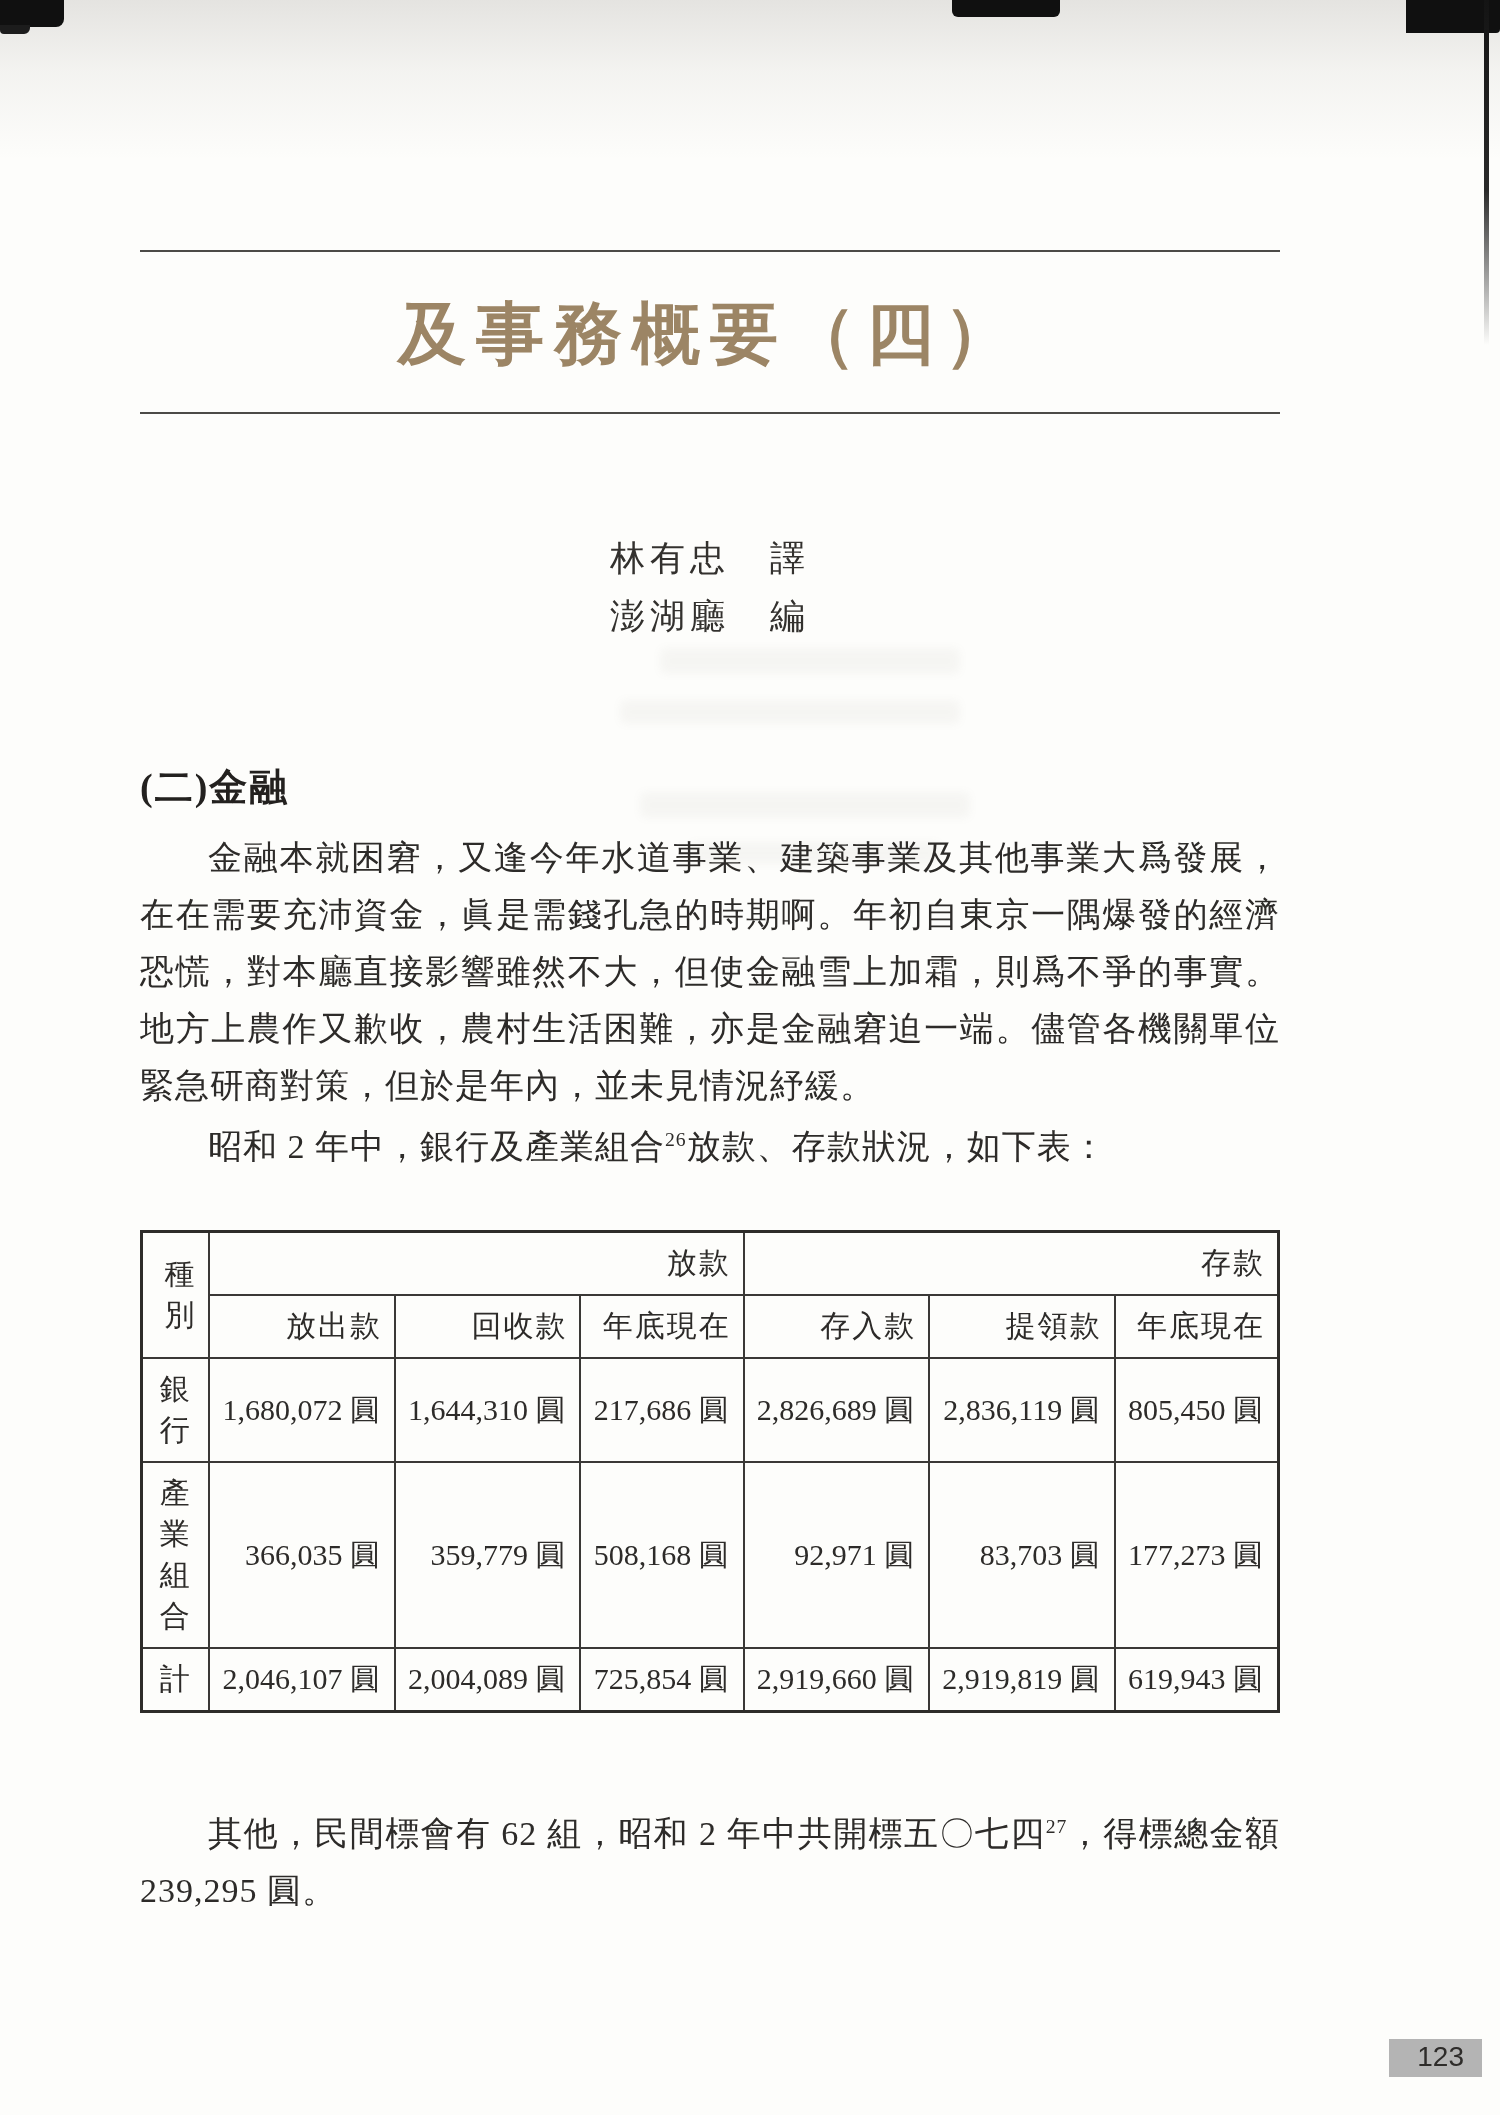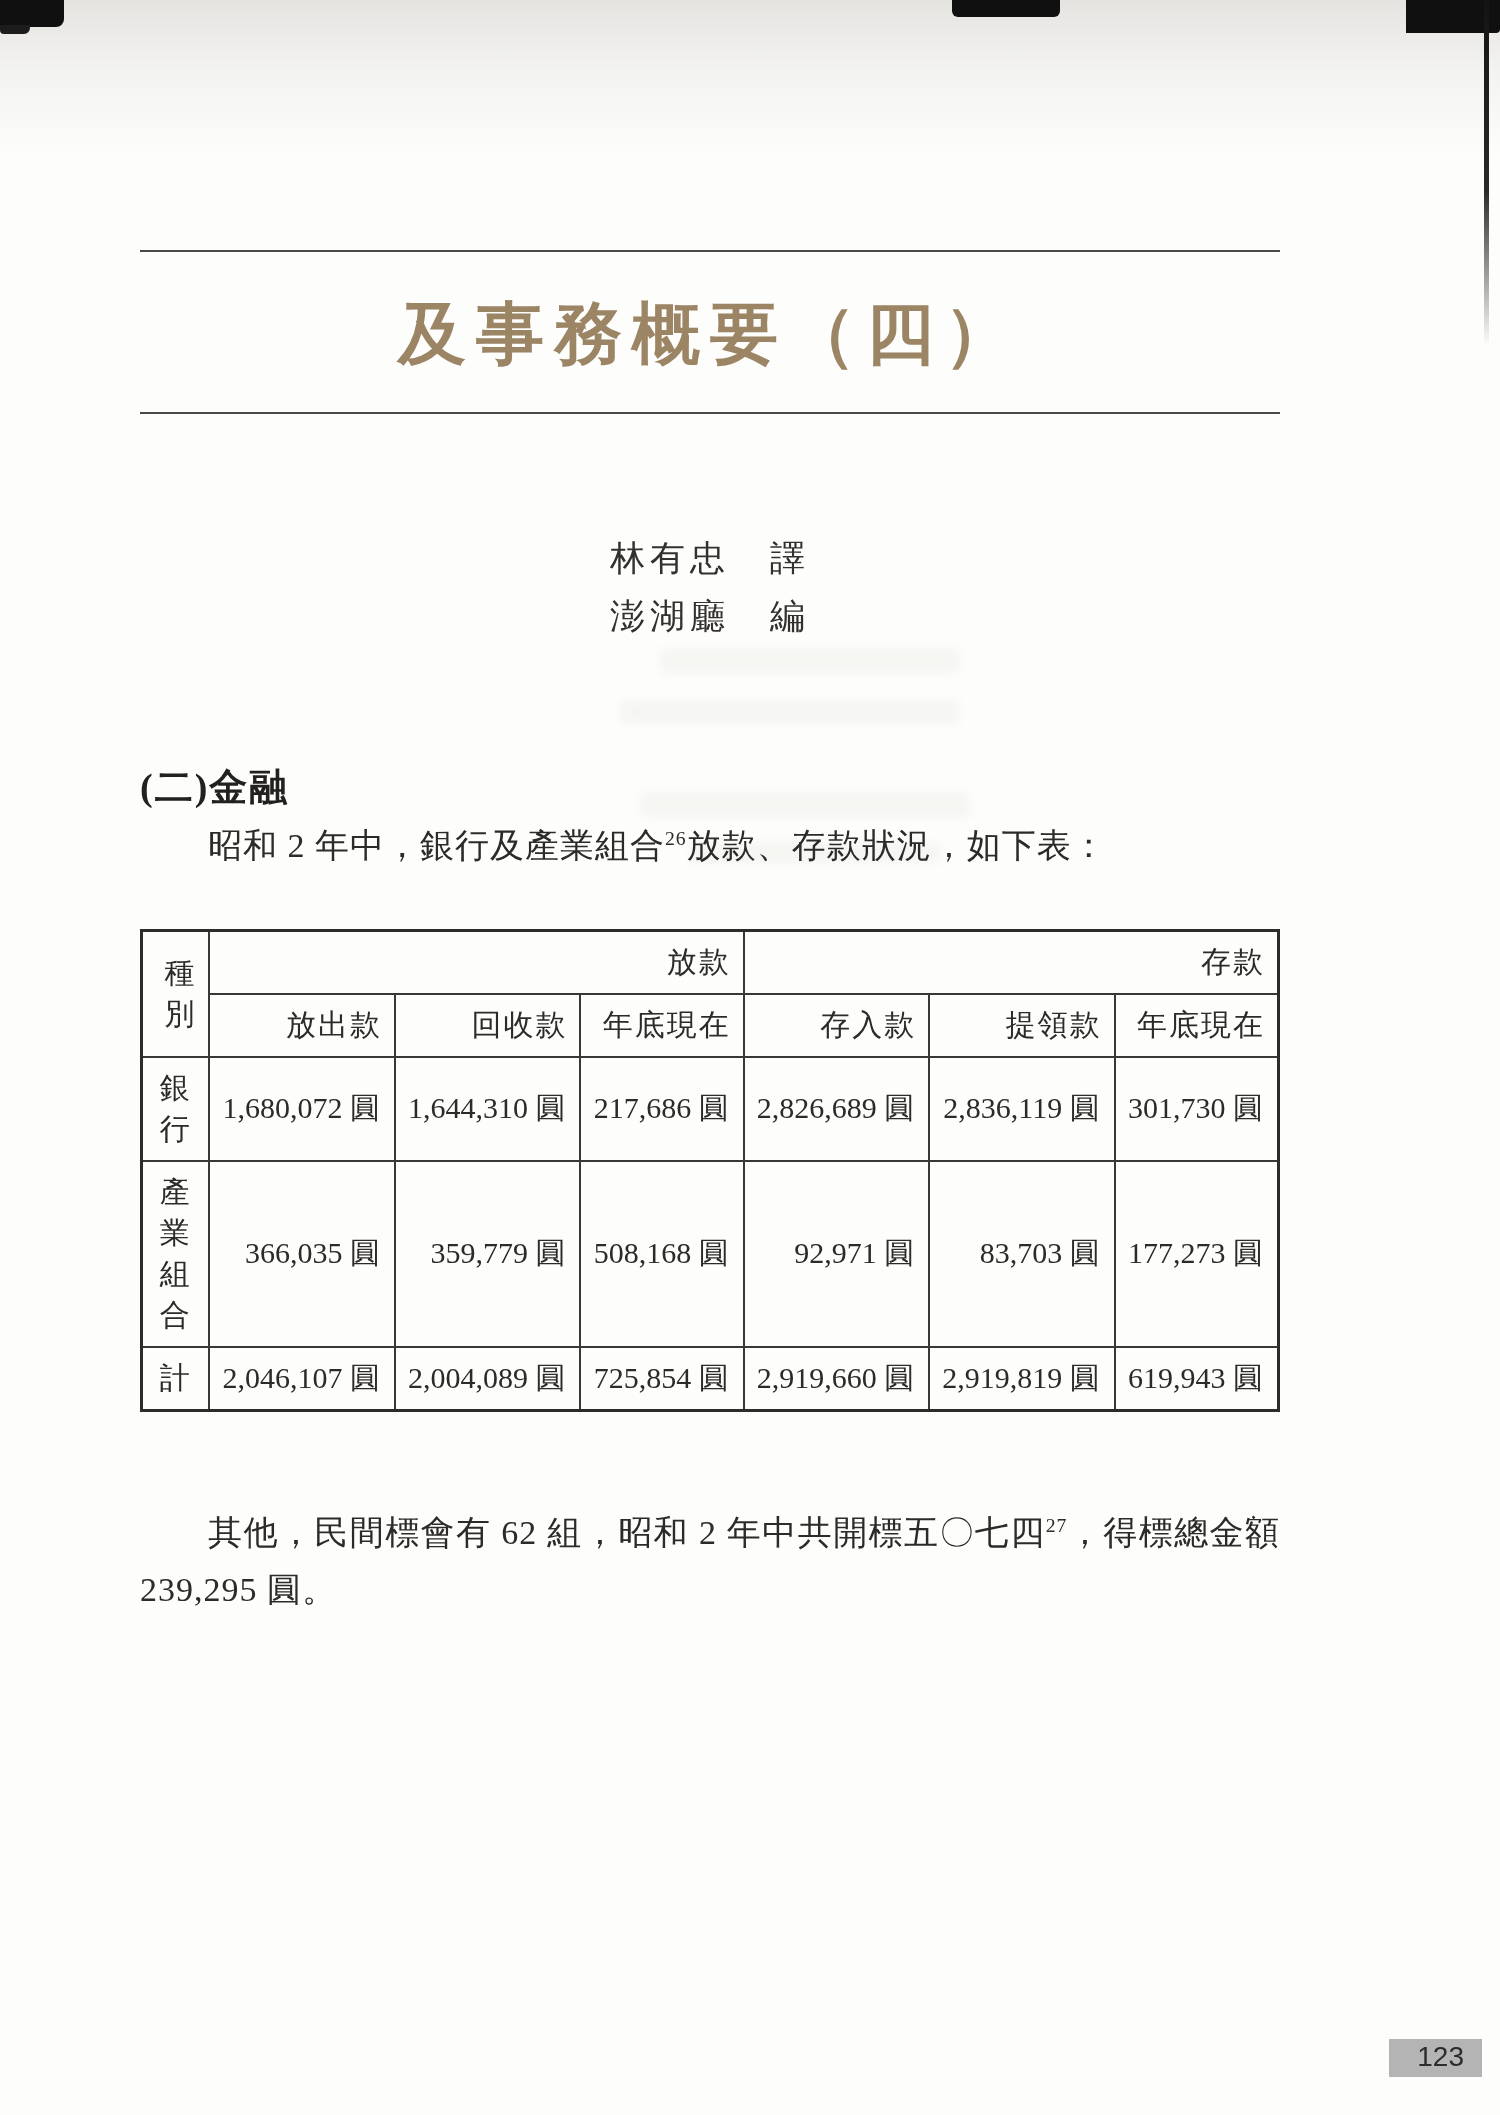--- a/index.html
+++ b/index.html
@@ -122,20 +122,21 @@
     <div class="title-rule rule-bottom"></div>
   </div>
 
   <div class="byline">
     <div>林有忠　譯</div>
     <div>澎湖廳　編</div>
   </div>
 
   <h2 class="section-heading">(二)金融</h2>
 
+  <p class="body p1">金融本就困窘，又逢今年水道事業、建築事業及其他事業大爲發展，在在需要充沛資金，眞是需錢孔急的時期啊。年初自東京一隅爆發的經濟恐慌，對本廳直接影響雖然不大，但使金融雪上加霜，則爲不爭的事實。地方上農作又歉收，農村生活困難，亦是金融窘迫一端。儘管各機關單位緊急研商對策，但於是年內，並未見情況紓緩。</p>
 
   <p class="body p2"><span>昭和 2 年中，銀行及產業組合</span><sup>26</sup><span>放款、存款狀況，如下表：</span></p>
 
   <table class="fin-table">
     <colgroup>
       <col class="c-cat">
       <col class="c-num">
         <col class="c-num">
         <col class="c-num">
       <col class="c-num">
@@ -158,21 +159,21 @@
       </tr>
     </thead>
     <tbody>
       <tr>
         <td class="lbl">銀行</td>
         <td class="num">1,680,072 圓</td>
         <td class="num">1,644,310 圓</td>
         <td class="num">217,686 圓</td>
         <td class="num">2,826,689 圓</td>
         <td class="num">2,836,119 圓</td>
-        <td class="num">301,730 圓</td>
+        <td class="num">805,450 圓</td>
       </tr>
       <tr>
         <td class="lbl">產業組合</td>
         <td class="num">366,035 圓</td>
         <td class="num">359,779 圓</td>
         <td class="num">508,168 圓</td>
         <td class="num">92,971 圓</td>
         <td class="num">83,703 圓</td>
         <td class="num">177,273 圓</td>
       </tr>

